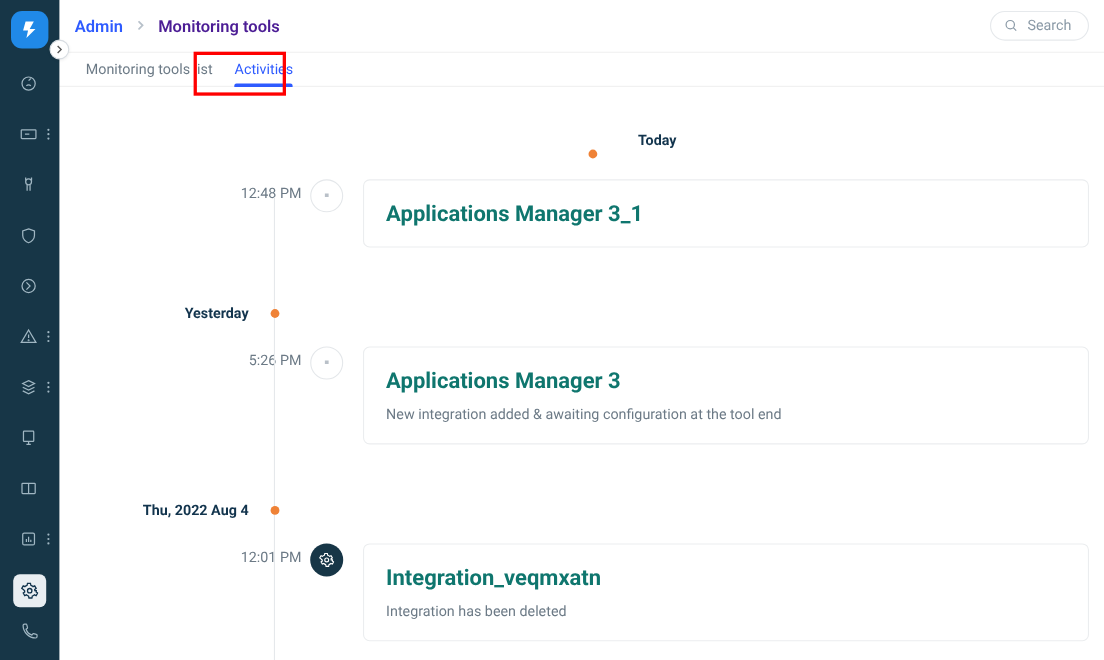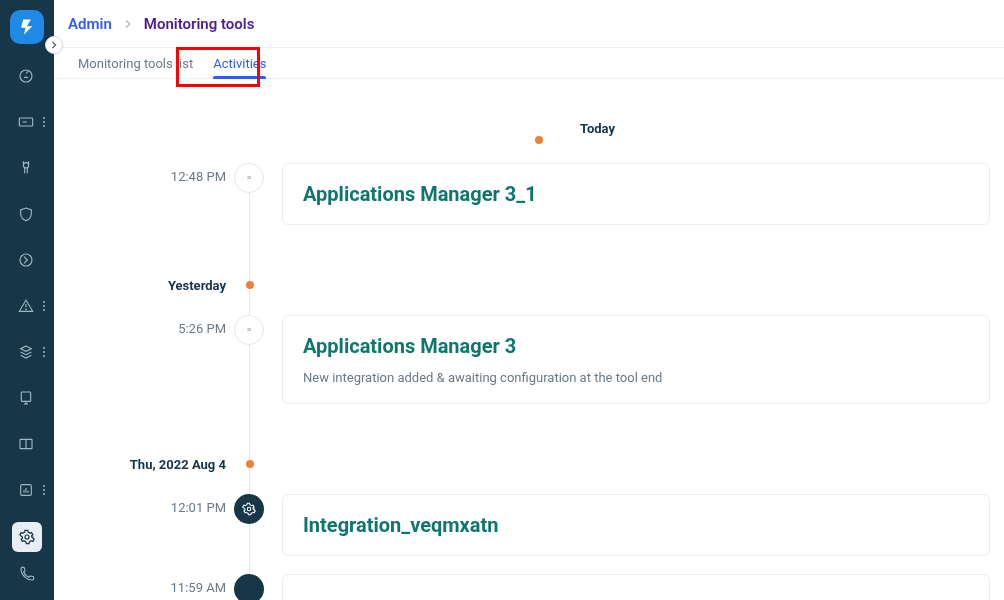--- a/index.html
+++ b/index.html
@@ -228,20 +228,21 @@
     display: flex;
     align-items: flex-start;
     margin-top: 18px;
   }
   .entry .time {
     width: 172px;
     text-align: right;
     color: #6c7a86;
     font-size: 13px;
     padding-top: 6px;
+    margin-left: 48px;
   }
   .entry .node {
     width: 46px;
     display: flex;
     justify-content: center;
     padding-top: 0;
     z-index: 2;
   }
   .node-light {
     width: 30px; height: 30px;
@@ -402,20 +403,27 @@
 <div class="header">
   <div class="breadcrumb">
     <span class="admin-link">Admin</span>
     <span class="sep">
       <svg width="8" height="10" viewBox="0 0 10 12">
           <path d="M3 2 L7 6 L3 10" stroke="#b8c1ca" stroke-width="2" fill="none" stroke-linecap="round"></path>
         </svg>
     </span>
     <span class="current">Monitoring tools</span>
   </div>
+  <div class="searchbox">
+    <svg width="13" height="13" viewBox="0 0 24 24" fill="none" stroke="#8a99a6" stroke-width="2">
+        <circle cx="10" cy="10" r="7"></circle>
+        <line x1="20" y1="20" x2="15" y2="15"></line>
+      </svg>
+    <span>Search</span>
+  </div>
 </div>
 
 <div class="tabs">
   <div class="tab">Monitoring tools list</div>
   <div class="tab active">Activities</div>
 </div>
 <div class="tab-highlight"></div>
 
 <div class="content">
   <div class="timeline">
@@ -459,20 +467,21 @@
       <div class="node">
           <div class="node-dark">
         <svg width="14" height="14" viewBox="0 0 24 24" fill="none" stroke="#fff" stroke-width="1.8">
               <circle cx="12" cy="12" r="3"></circle>
               <path d="M19 12a7 7 0 0 0-.2-1.7l2-1.5-2-3.4-2.3 1a7 7 0 0 0-2.9-1.7L13 2h-4l-.6 2.7a7 7 0 0 0-2.9 1.7l-2.3-1-2 3.4 2 1.5A7 7 0 0 0 5 12c0 .6.1 1.1.2 1.7l-2 1.5 2 3.4 2.3-1a7 7 0 0 0 2.9 1.7L11 22h4l.6-2.7a7 7 0 0 0 2.9-1.7l2.3 1 2-3.4-2-1.5c.1-.6.2-1.1.2-1.7z"></path>
             </svg>
       </div>
         </div>
       <div class="card">
         <div class="title">Integration_veqmxatn</div>
+        <div class="desc">Integration has been deleted</div>
       </div>
     </div>
     <div class="entry">
       <div class="time">11:59 AM</div>
       <div class="node">
           <div class="node-dark">
         
       </div>
         </div>
       <div class="card">

